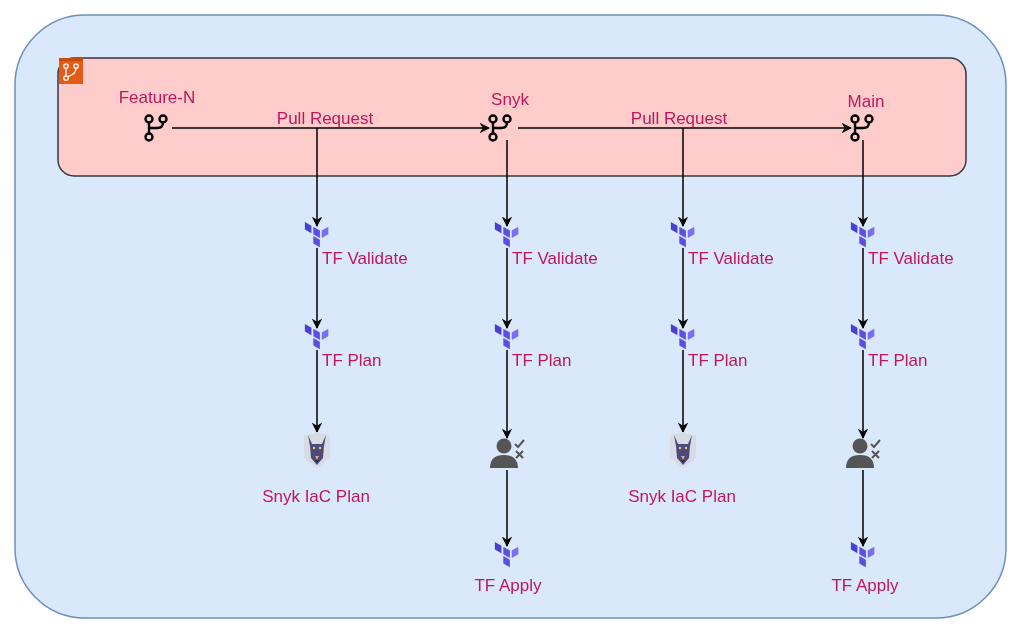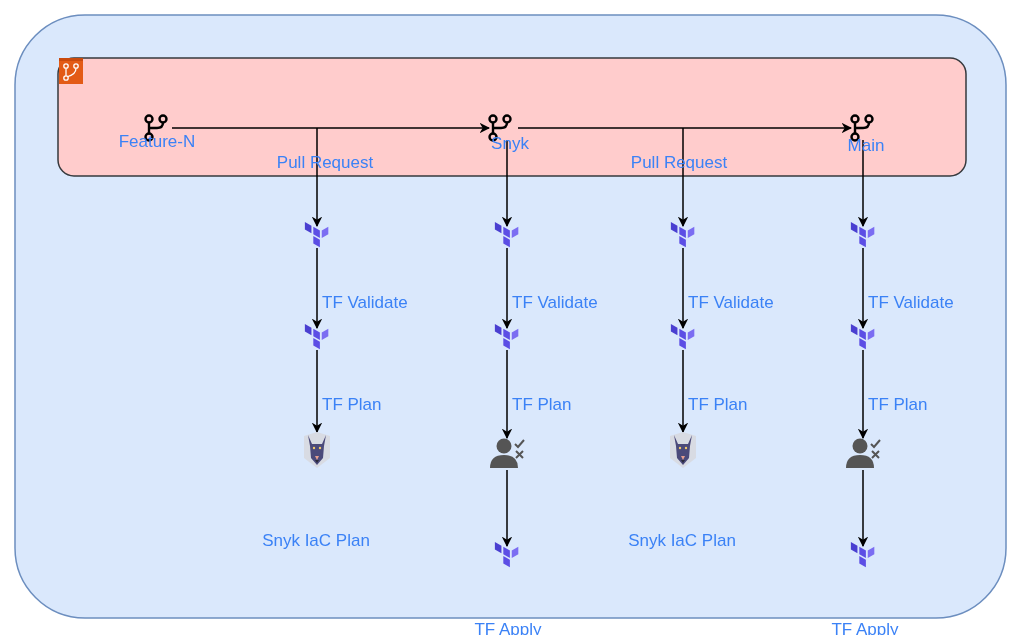--- a/index.html
+++ b/index.html
@@ -1,19 +1,19 @@
 <!DOCTYPE html>
 <html><head>
 <meta charset="utf-8">
 <style>
   html, body { margin: 0; padding: 0; background: #ffffff; }
   body { width: 1024px; height: 635px; position: relative; overflow: hidden;
          font-family: "Liberation Sans", sans-serif; }
   #canvas { position: absolute; left: 0; top: 0; width: 1024px; height: 635px; }
-  .lbl { position: absolute; font-size: 17px; color: #3b82f6; white-space: nowrap; line-height: 20px; margin-top: 44px; }
+  .lbl { position: absolute; font-size: 17px; color: #be185d; white-space: nowrap; line-height: 20px; }
   .lbl.center { transform: translateX(-50%); }
 </style>
 </head>
 <body>
 
 <svg id="canvas" viewBox="0 0 1024 635" xmlns="http://www.w3.org/2000/svg">
   <defs>
     <marker id="arrow" viewBox="0 0 10 10" refX="9" refY="5" markerWidth="7" markerHeight="7" orient="auto">
       <path d="M0,0 L10,5 L0,10 L3,5 Z" fill="#000"></path>
     </marker>

